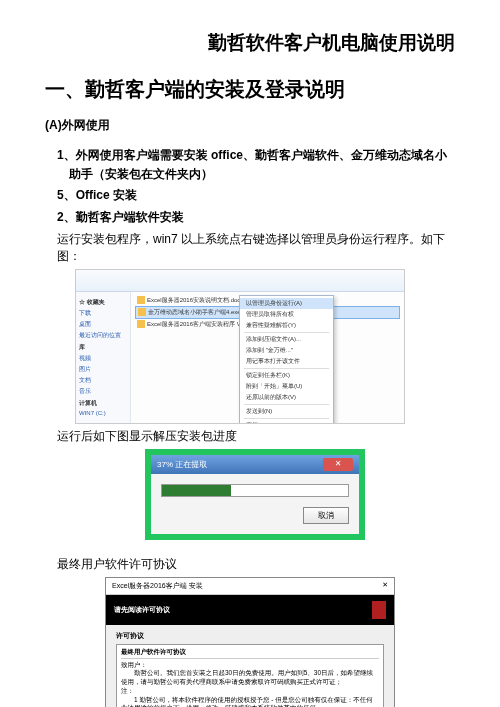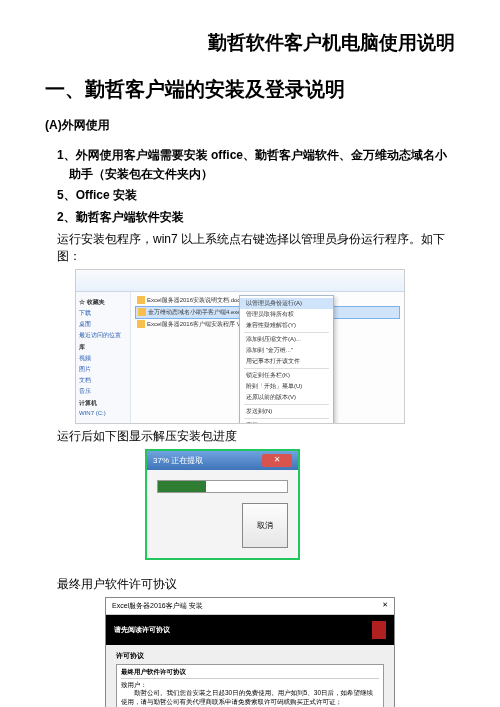--- a/index.html
+++ b/index.html
@@ -114,23 +114,23 @@
     overflow: hidden;
   }
   .ctx-menu .sel {
     background: #cfe4fb;
   }
   .ctx-menu hr {
     border: none; border-top: 1px solid #ddd; margin: 1px 4px;
   }
   
   .shot2 {
-    width: 155px;
+    width: 220px;
     margin: 4px auto 16px 100px;
-    border: 2px solid #22c55e;
+    border: 6px solid #22c55e;
     font-size: 8px;
   }
   .shot2-title {
     background: linear-gradient(#6fa3e0, #3f74b8);
     color: #fff;
     padding: 3px 6px;
     display: flex;
     align-items: center;
     justify-content: space-between;
   }
@@ -153,21 +153,21 @@
   }
   .prog-fill {
     height: 100%; width: 37%;
     background: #2e7d32;
   }
   .shot2-btn-row { text-align: right; margin-top: 10px; }
   .shot2-btn {
     display: inline-block;
     border: 1px solid #888;
     background: linear-gradient(#fdfdfd,#e6e6e6);
-    padding: 16px 14px;
+    padding: 2px 14px;
   }
   
   .shot3 {
     width: 290px;
     margin: 4px auto 4px 60px;
     border: 1px solid #888;
     font-size: 7px;
     background: #efefef;
   }
   .shot3-title {

